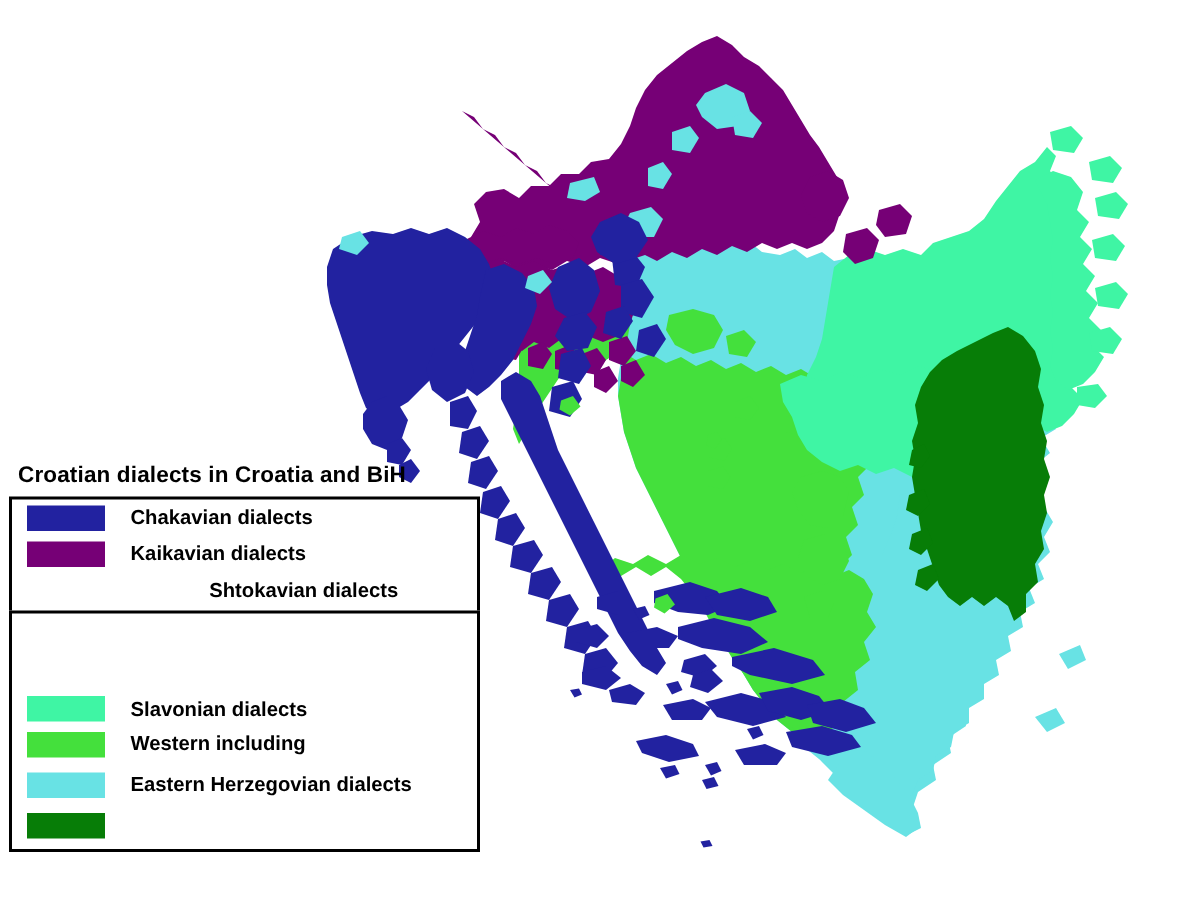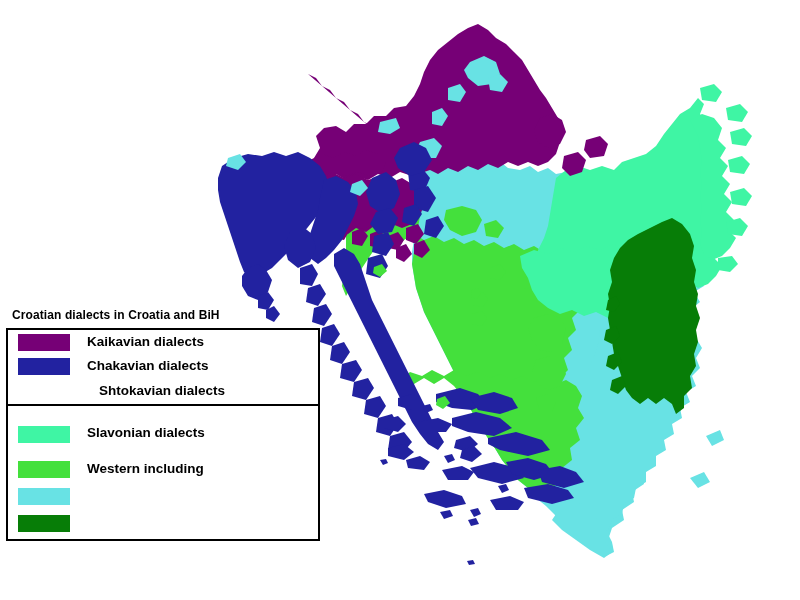--- a/index.html
+++ b/index.html
@@ -22,21 +22,21 @@
     width: 800px;
     height: 600px;
   }
   #legend-block {
     position: absolute;
     left: 6px;
     top: 308px;
     width: 318px;
   }
   #legend-title {
-    font-size: 12px;
+    font-size: 15px;
     font-weight: bold;
     color: #000000;
     letter-spacing: 0.1px;
     padding-left: 6px;
     padding-bottom: 6px;
     white-space: nowrap;
   }
   #legend-outer {
     border: 2px solid #000000;
     background: #ffffff;
@@ -45,21 +45,22 @@
     padding: 0;
   }
   .legend-row {
     display: flex;
     align-items: center;
     height: 24px;
     padding-left: 10px;
   }
   .legend-row.tall {
     height: 44px;
-    align-items: center;
+    align-items: flex-end;
+    margin-top: 24px;
   }
   .swatch {
     width: 52px;
     height: 17px;
     flex: 0 0 52px;
     border: 0;
   }
   .legend-label {
     font-size: 13.5px;
     font-weight: bold;
@@ -67,21 +68,22 @@
     margin-left: 17px;
     line-height: 16px;
     white-space: nowrap;
   }
   .legend-row.tall .swatch { margin-top: 4px; }
   .legend-row.tall .legend-label { margin-top: 1px; }
   #group-header {
     height: 26px;
     display: flex;
     align-items: center;
-    padding-left: 22px;
+    padding-left: 10px;
+    justify-content: center;
   }
   #group-header .legend-label { margin-left: 69px; }
   #legend-inner {
     border: 2px solid #000000;
     border-right: 2px solid #000000;
     margin: 0 -2px -2px -2px;
     background: #ffffff;
     padding-top: 4px;
     padding-bottom: 4px;
   }
@@ -411,27 +413,27 @@
 
   </svg>
 
   <div id="legend-block">
 
     <div id="legend-title">Croatian dialects in Croatia and BiH</div>
 
     <div id="legend-outer">
 
       <div class="legend-row">
+        <span class="swatch" style="background:#2222A0"></span>
+        <span class="legend-label">Chakavian dialects</span>
+      </div>
+
+      <div class="legend-row">
         <span class="swatch" style="background:#760076"></span>
         <span class="legend-label">Kaikavian dialects</span>
-      </div>
-
-      <div class="legend-row">
-        <span class="swatch" style="background:#2222A0"></span>
-        <span class="legend-label">Chakavian dialects</span>
       </div>
 
       <div id="group-header">
         <span class="legend-label">Shtokavian dialects</span>
       </div>
 
       <div id="legend-inner">
 
         <div class="legend-row tall">
           <span class="swatch" style="background:#3FF5A4"></span>
@@ -444,20 +446,21 @@
 
         <div class="legend-row">
           <span class="swatch" style="background:#44E03C"></span>
           <span class="legend-label">Western including</span>
         </div>
 
         <div class="spacer-row"></div>
 
         <div class="legend-row">
           <span class="swatch" style="background:#68E2E4"></span>
+          <span class="legend-label">Eastern Herzegovian dialects</span>
         </div>
 
         <div class="spacer-row"></div>
 
         <div class="legend-row">
           <span class="swatch" style="background:#077D07"></span>
         </div>
 
       </div>
     </div>

